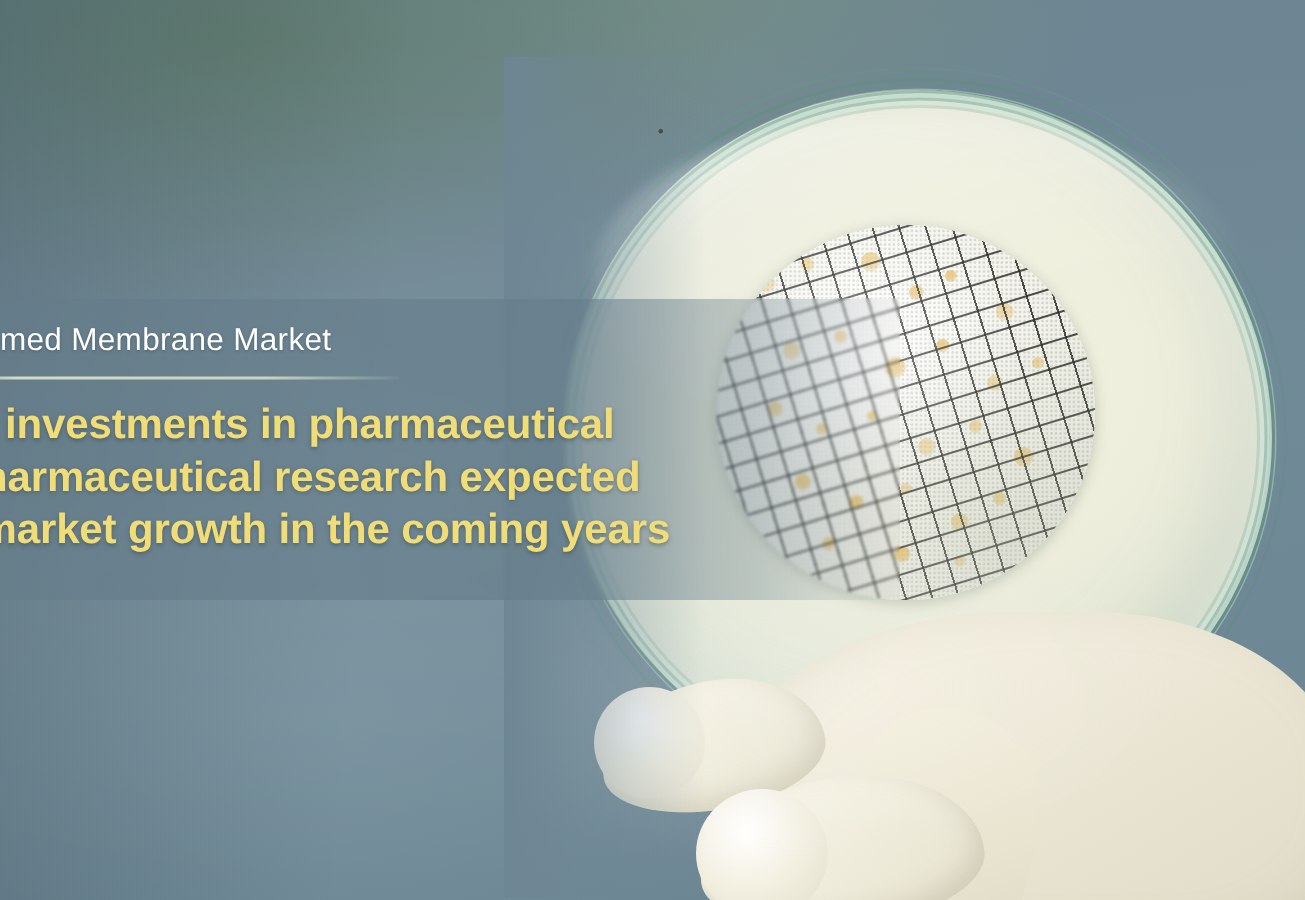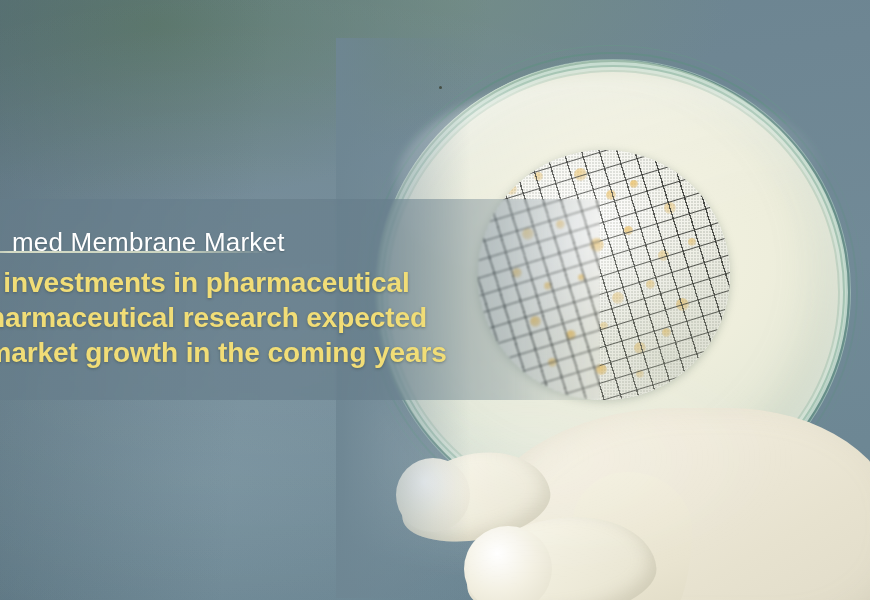--- a/index.html
+++ b/index.html
@@ -238,22 +238,22 @@
     left: -46px;
     top: 0;
     width: 646px;
     height: 100%;
   }
 
   .eyebrow {
     position: absolute;
     left: 46px;
     top: 16px;
-    margin: 12px;
-    font-size: 26px;
+    margin: 0;
+    font-size: 21px;
     font-weight: 400;
     line-height: 1.16;
     letter-spacing: 0.2px;
     color: #ffffff;
     white-space: nowrap;
     text-shadow: 0 1px 2px rgba(40,58,66,0.42);
   }
 
   .rule {
     position: absolute;

